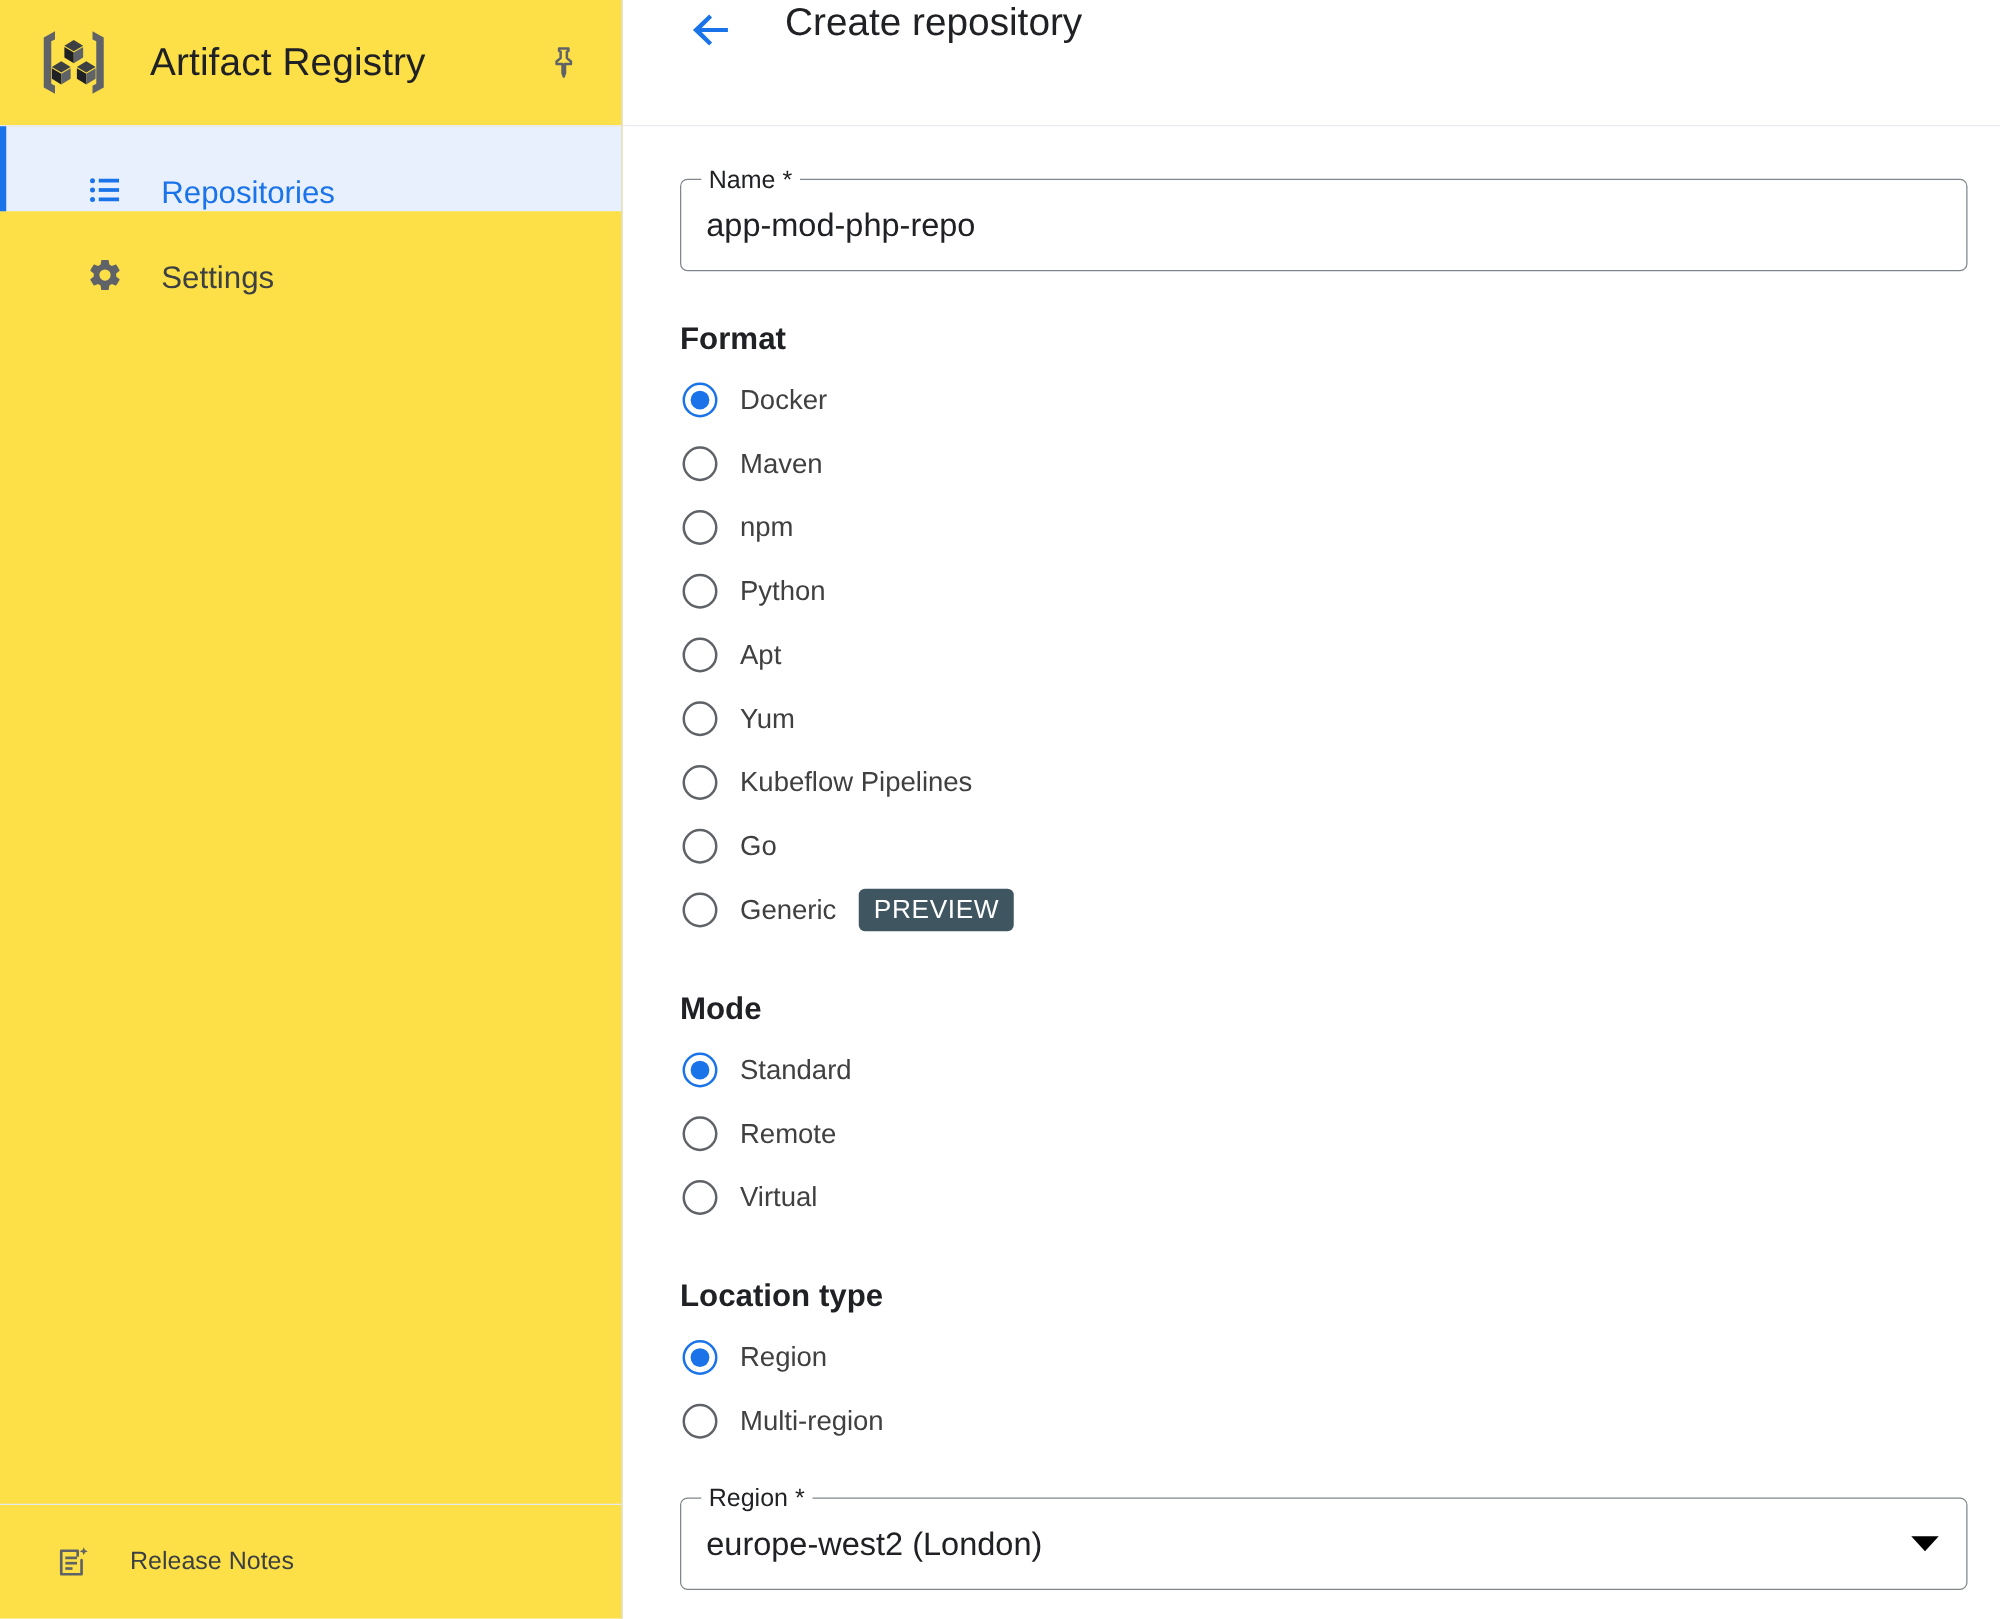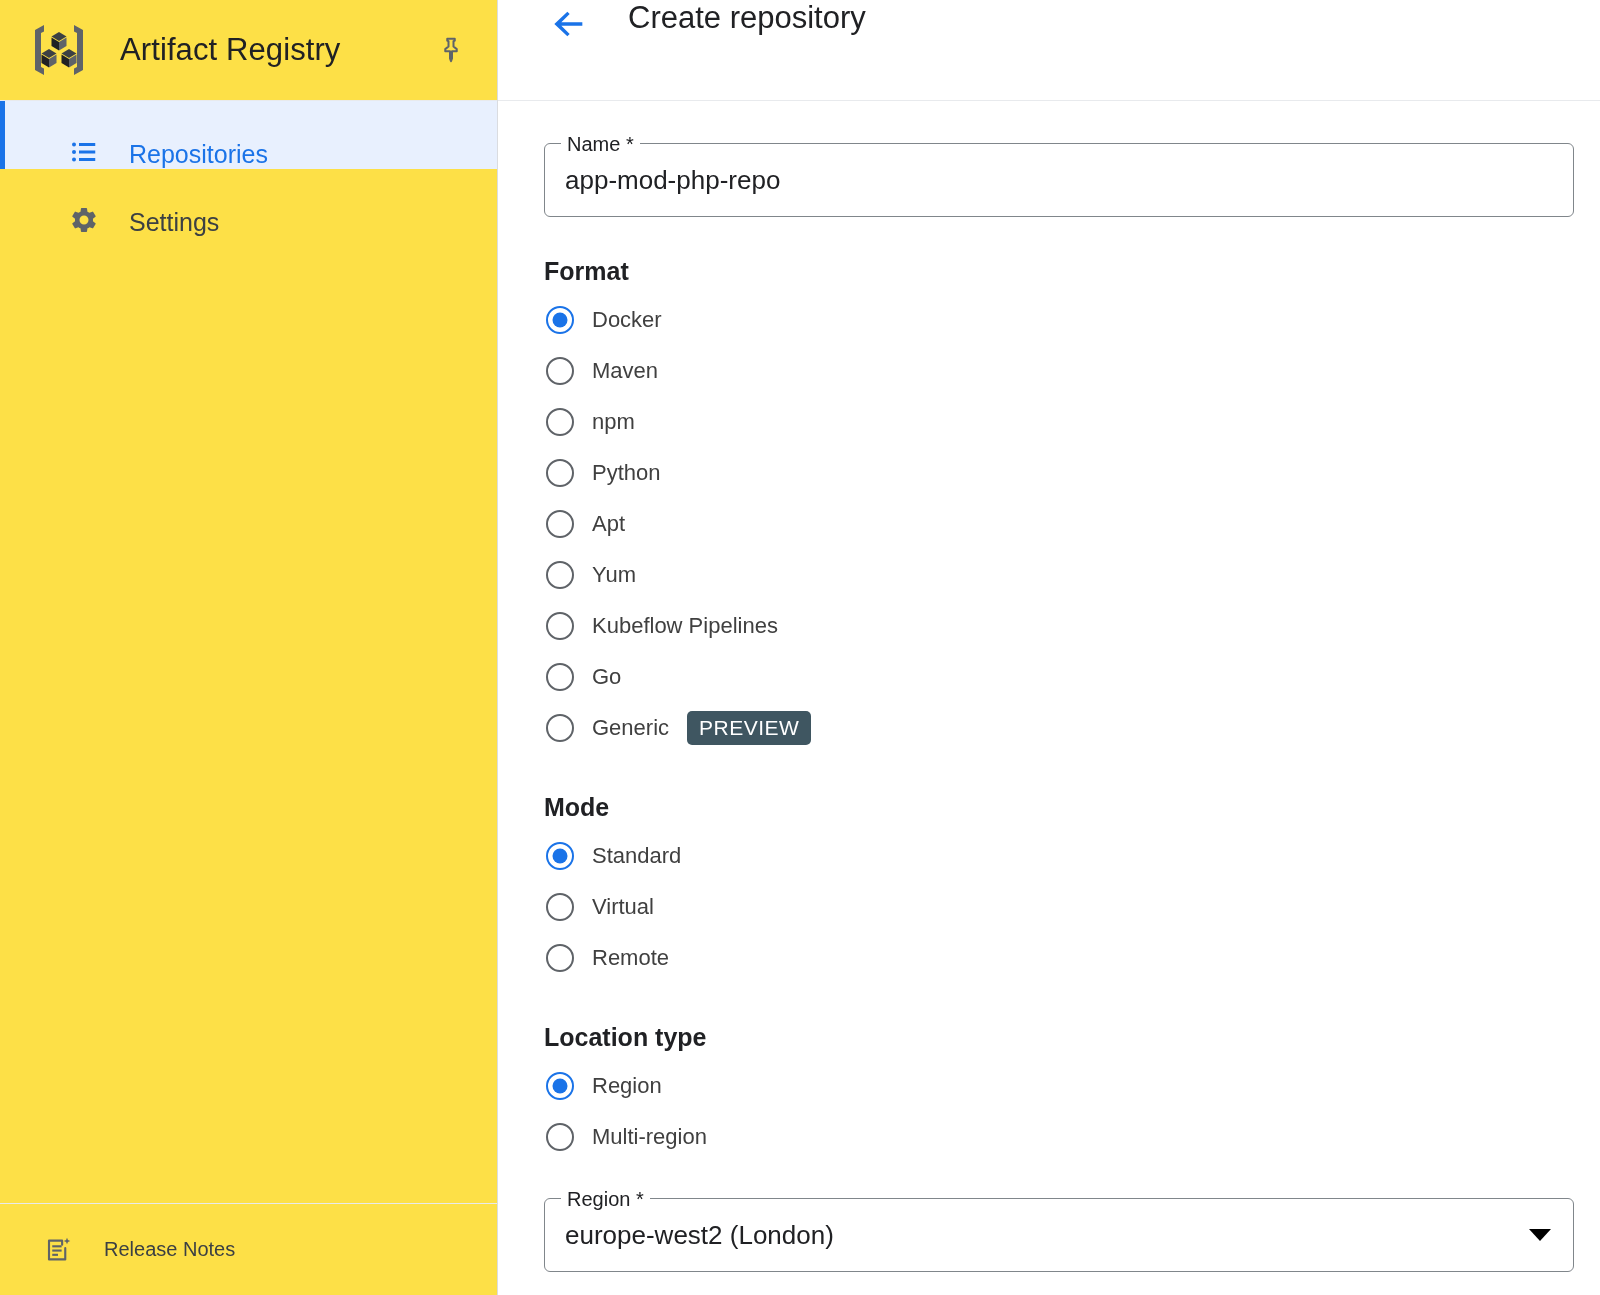--- a/index.html
+++ b/index.html
@@ -261,25 +261,25 @@
 
       <div class="section">
         <div class="section-title">Mode</div>
 
         <div class="radio-row">
           <span class="radio checked"></span>
           <span class="radio-label">Standard</span>
         </div>
         <div class="radio-row">
           <span class="radio"></span>
+          <span class="radio-label">Remote</span>
+        </div>
+        <div class="radio-row">
+          <span class="radio"></span>
           <span class="radio-label">Virtual</span>
-        </div>
-        <div class="radio-row">
-          <span class="radio"></span>
-          <span class="radio-label">Remote</span>
         </div>
       </div>
 
       <div class="section">
         <div class="section-title">Location type</div>
 
         <div class="radio-row">
           <span class="radio checked"></span>
           <span class="radio-label">Region</span>
         </div>

